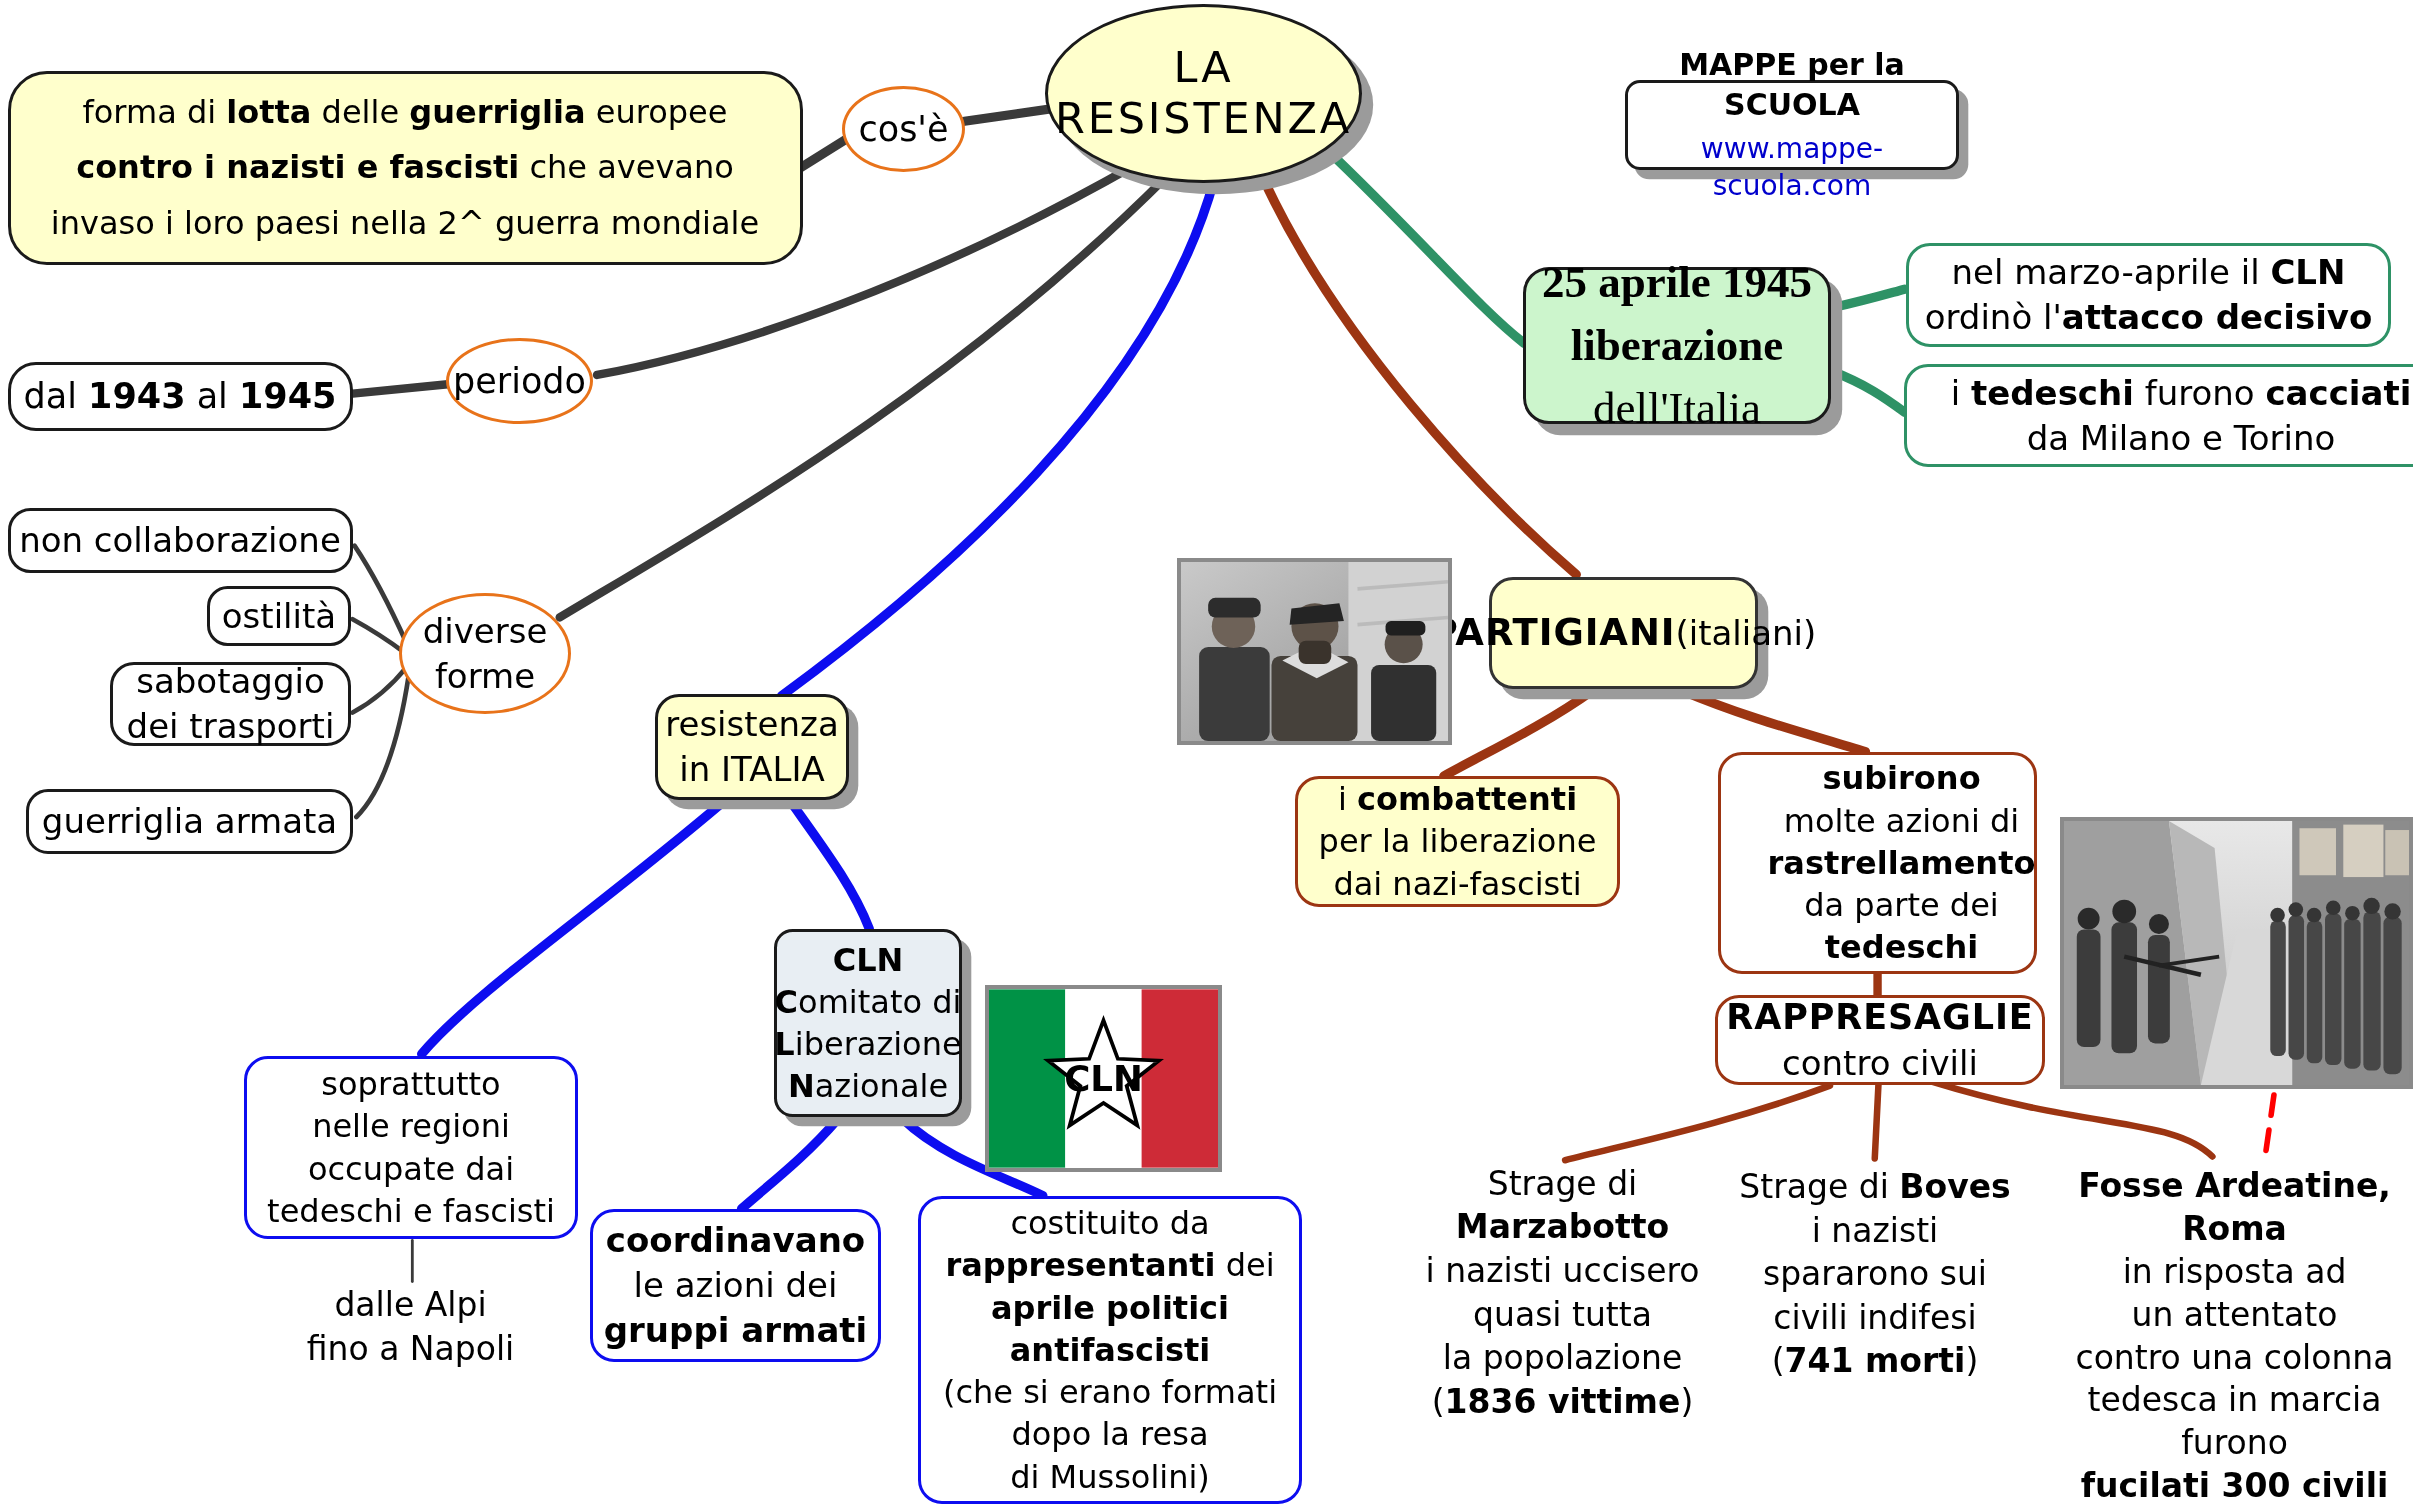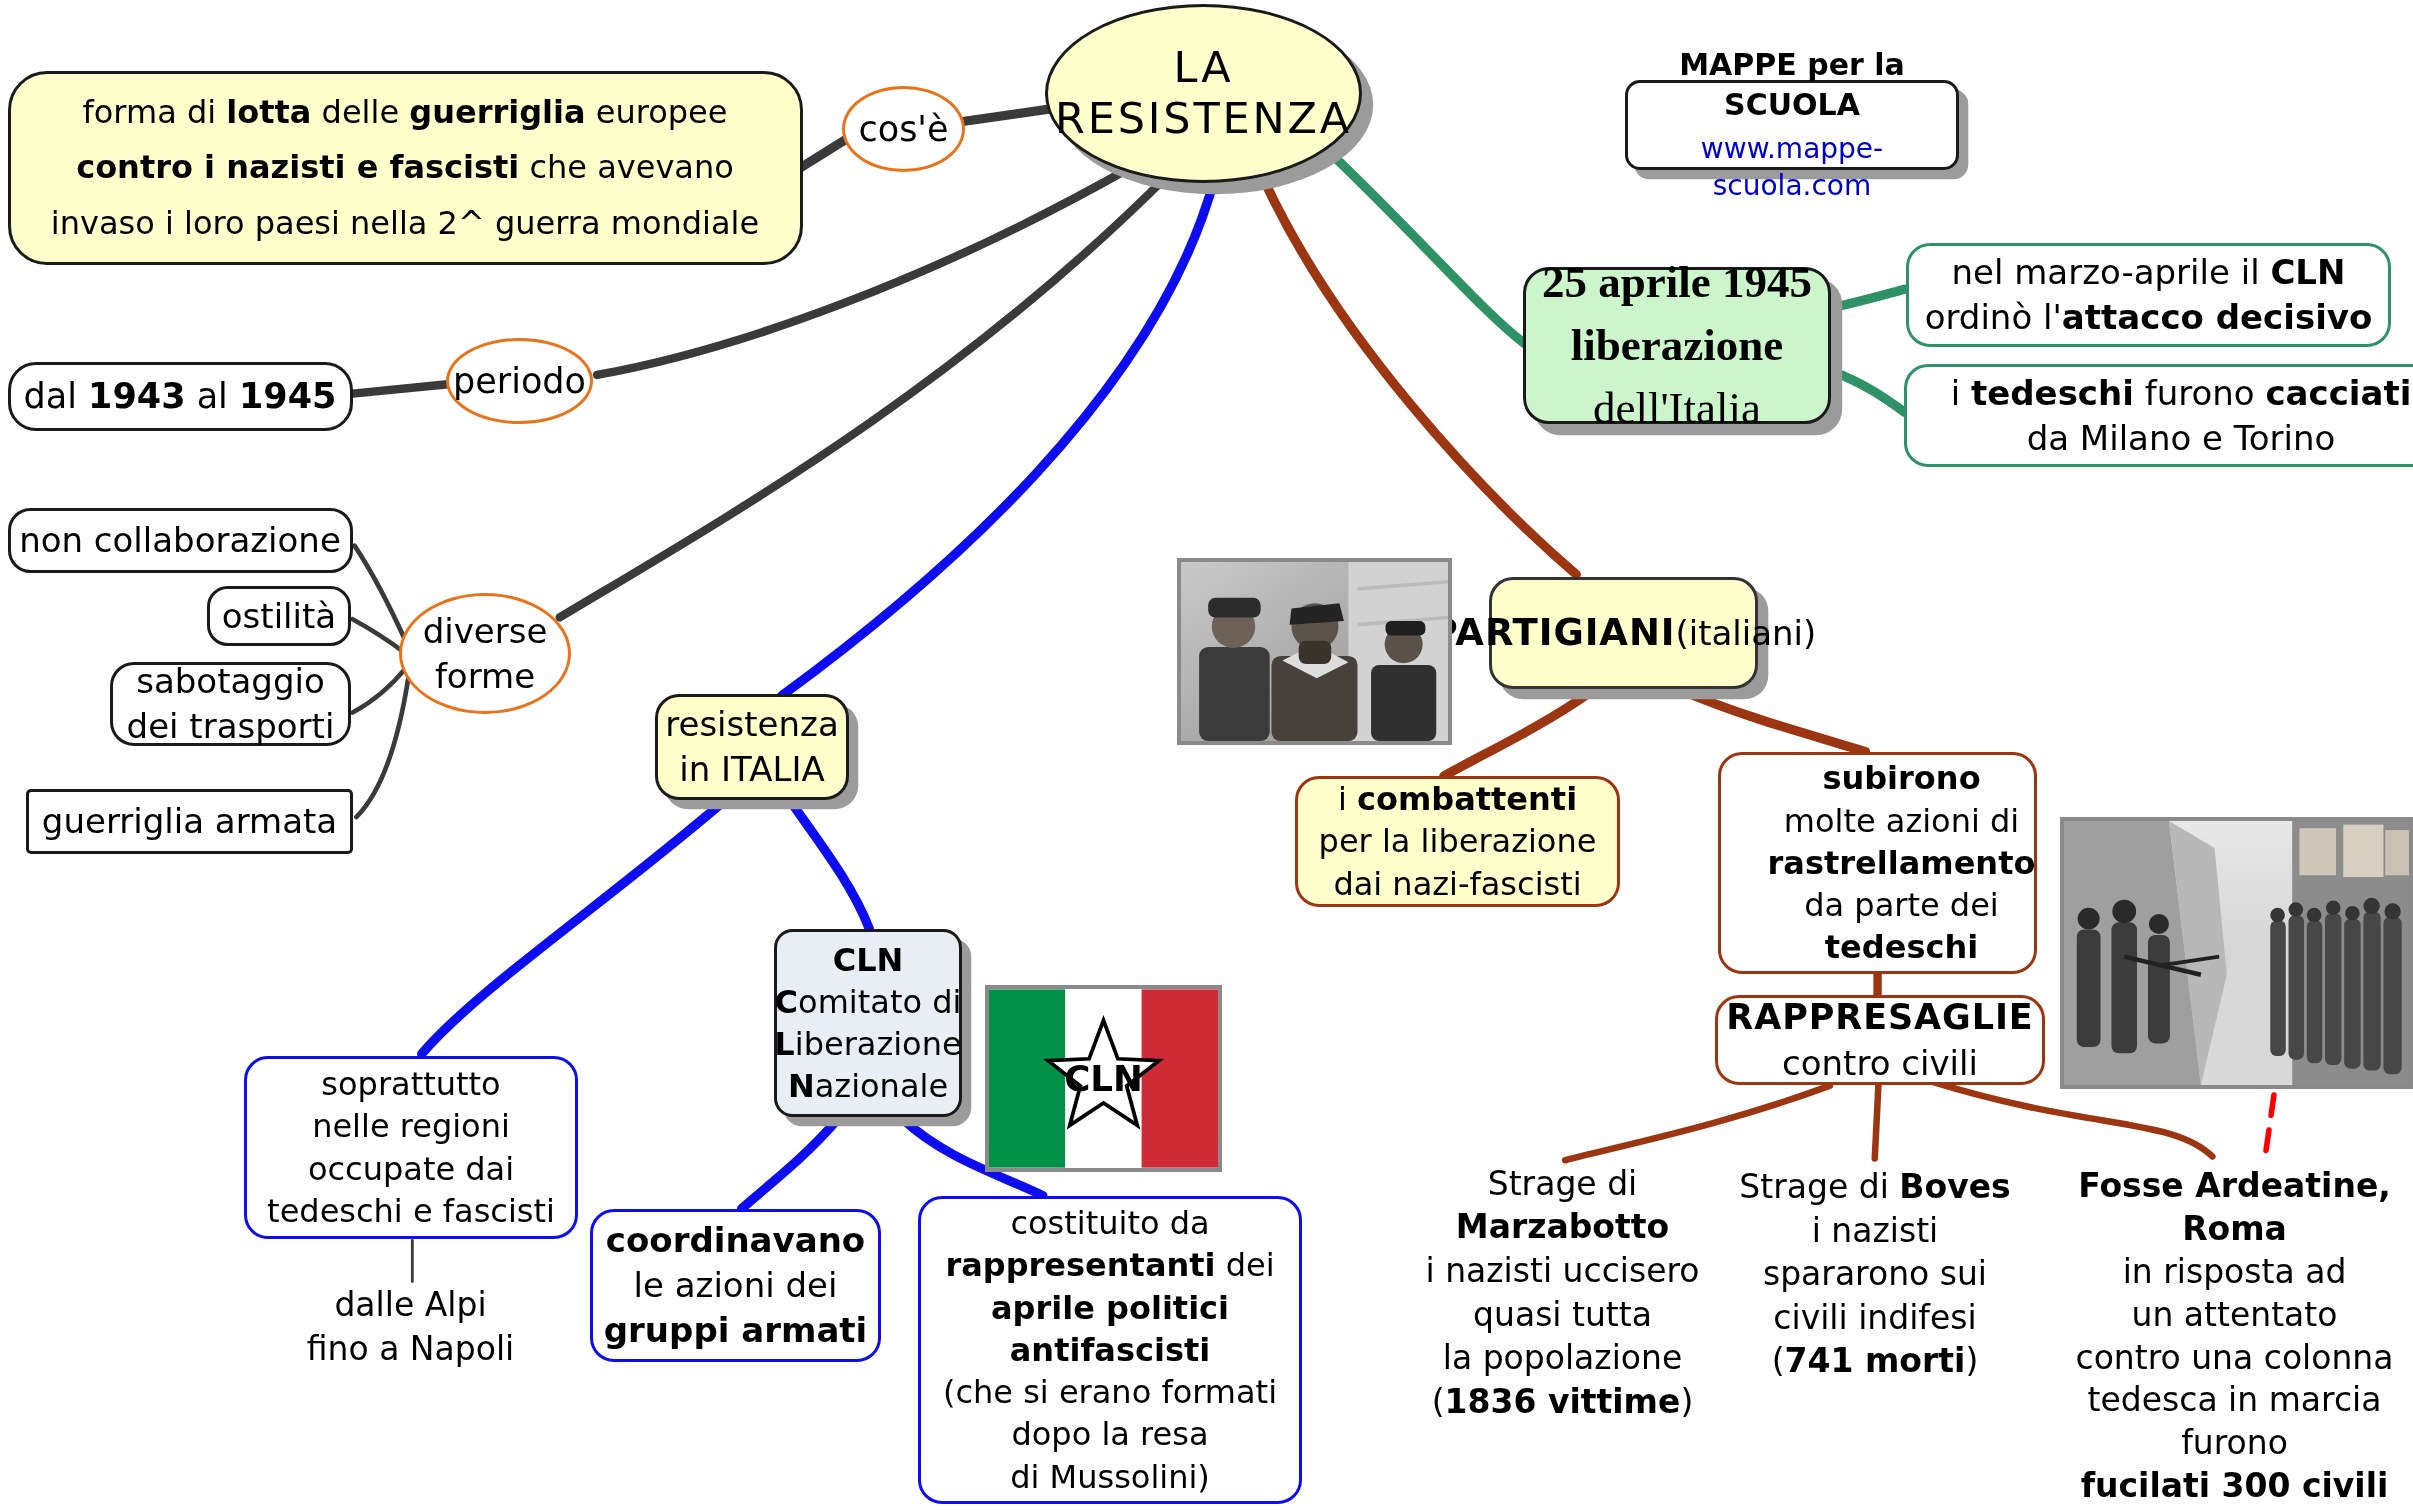--- a/index.html
+++ b/index.html
@@ -28,21 +28,21 @@
   #wires path{fill:none;stroke-linecap:round;}
 
   #ellipse-title{left:1045px;top:3.7px;width:317px;height:179px;font-size:43px;letter-spacing:2.8px;line-height:1.18;}
   #def-box{left:7.5px;top:71px;width:795px;height:194px;border-radius:39px;font-size:32px;line-height:1.72;}
   #cose-ell{left:842px;top:86px;width:123px;height:86px;font-size:35px;}
   #periodo-ell{left:446px;top:338px;width:147px;height:86px;font-size:35px;}
   #periodo-box{left:7.5px;top:362px;width:345px;height:69px;border-radius:28px;font-size:35px;}
   #noncollab-box{left:7.5px;top:508px;width:345px;height:65px;border-radius:22.4px;font-size:34px;}
   #ostilita-box{left:207px;top:586px;width:144px;height:60px;border-radius:20.5px;font-size:34px;}
   #sabotaggio-box{left:110px;top:662px;width:241px;height:84px;font-size:34px;}
-  #guerriglia-box{left:26px;top:789px;width:327px;height:65px;border-radius:5px;font-size:34px;}
+  #guerriglia-box{left:26px;top:789px;width:327px;height:65px;border-radius:22px;font-size:34px;}
   #forme-ell{left:399px;top:593px;width:172px;height:121px;font-size:34px;}
   #resistenza-box{left:655px;top:694px;width:194px;height:106px;font-size:34px;box-shadow:9.3px 9.3px 0 #9b9b9b;}
   #soprattutto-box{left:244px;top:1056px;width:334px;height:183px;font-size:32px;}
   #dallealpi-text{left:252px;top:1280px;width:317px;height:93px;font-size:33px;}
   #cln-box{left:774px;top:929px;width:188px;height:188px;border-radius:18.7px;background:var(--cln_fill);font-size:32px;box-shadow:9.3px 9.3px 0 #9b9b9b;}
   #flag-box{left:985px;top:985px;width:237px;height:187px;border:4.7px solid #8a8a8a;background:#fff;padding:0;}
   #coordinavano-box{left:590px;top:1209px;width:291px;height:153px;font-size:34px;}
   #costituito-box{left:918px;top:1196px;width:384px;height:308px;font-size:32px;}
   #liberazione-box{left:1523px;top:267px;width:308px;height:157px;border-radius:26px;background:var(--node_green);font-size:45px;line-height:1.4;font-family:Liberation Serif, serif;}
   #attacco-box{left:1906px;top:243px;width:485px;height:104px;font-size:34px;}

